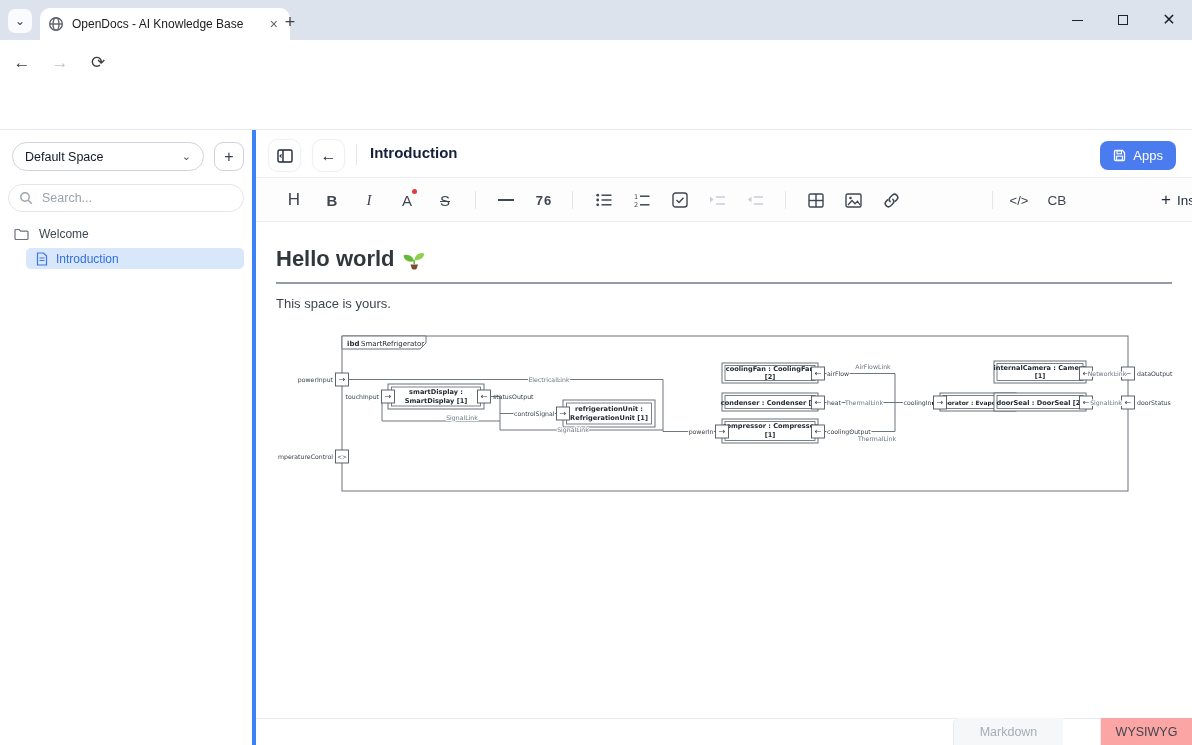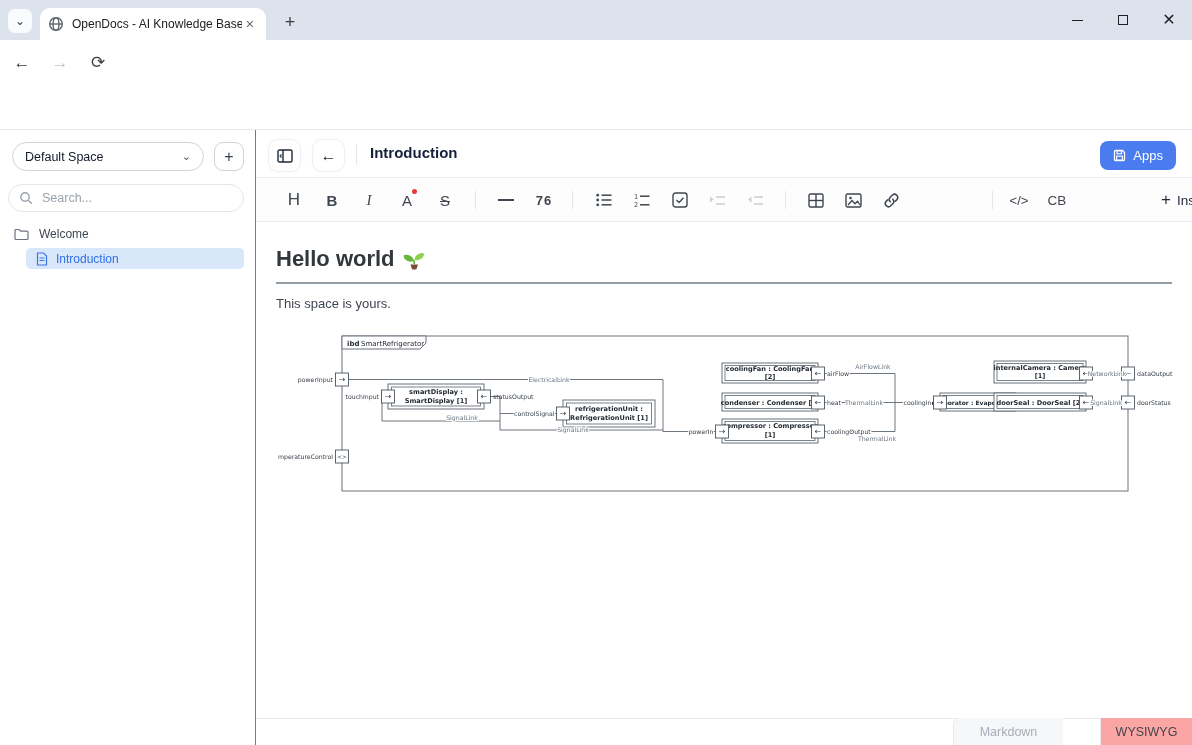--- a/index.html
+++ b/index.html
@@ -5,21 +5,21 @@
   * { box-sizing: border-box; }
   html,body { margin:0; padding:0; }
   body { width:1192px; height:745px; font-family:"Liberation Sans",sans-serif; background:#fff; }
   .window { position:relative; width:1192px; height:745px; background:#dde3ec; overflow:hidden; }
 
   
   .titlebar { position:absolute; left:0; top:0; width:1192px; height:40px; }
   .tab-search-btn { position:absolute; left:8px; top:9px; width:24px; height:24px; border-radius:7px;
     background:rgba(255,255,255,.85); display:flex; align-items:center; justify-content:center;
     font-size:12px; color:#3c4043; cursor:pointer; }
-  .tab { position:absolute; left:40px; top:8px; width:226px; height:32px; background:#fff;
+  .tab { position:absolute; left:40px; top:8px; width:250px; height:32px; background:#fff;
     border-radius:10px 10px 0 0; display:flex; align-items:center; padding:16px 8px; }
   .tab-title { font-size:12px; color:#202124; white-space:nowrap; overflow:hidden; flex:1; margin-left:8px; }
   .tab-close { font-size:14px; color:#5f6368; padding:0 4px; cursor:pointer; }
   .newtab-btn { position:absolute; left:276px; top:8px; width:28px; height:28px; display:flex;
     align-items:center; justify-content:center; font-size:18px; color:#3c4043; cursor:pointer; }
   .win-controls { position:absolute; right:0; top:0; height:40px; display:flex; }
   .win-btn { width:46px; height:40px; display:flex; align-items:center; justify-content:center; color:#202124; cursor:pointer; }
   .win-min-glyph { width:11px; height:1px; background:#202124; display:inline-block; }
   .win-max-glyph { width:10px; height:10px; border:1px solid #202124; display:inline-block; }
   .win-close-glyph { font-size:16px; line-height:1; }
@@ -52,21 +52,21 @@
     color:#1f2937; cursor:pointer; }
   .more-apps-btn { position:absolute; left:1060px; top:95px; height:29px; padding:0 13px; border:none;
     border-radius:6px; background:#23a464; color:#fff; font-size:13px; font-weight:bold;
     display:flex; align-items:center; cursor:pointer; }
   .avatar-purple { position:absolute; left:1152px; top:94px; width:30px; height:30px; border-radius:50%;
     background:#7e22a6; color:#fff; font-weight:bold; font-size:15px; display:flex; align-items:center;
     justify-content:center; cursor:pointer; }
 
   
   .sidebar { position:absolute; left:0; top:130px; width:256px; height:615px; background:#fff;
-    border-right:1px solid #3b82f6; }
+    border-right:4px solid #3b82f6; }
   .space-select { position:absolute; left:12px; top:12px; width:192px; height:29px; border:1px solid #cfd4da;
     border-radius:15px; display:flex; align-items:center; padding:0 12px; font-size:12.5px; color:#111827;
     cursor:pointer; background:#fff; }
   .space-select .chev { margin-left:auto; font-size:11px; color:#4b5563; }
   .add-space-btn { position:absolute; left:214px; top:12px; width:30px; height:29px; border:1px solid #cfd4da;
     border-radius:9px; background:#fff; font-size:16px; color:#374151; display:flex; align-items:center;
     justify-content:center; cursor:pointer; }
   .search-box { position:absolute; left:8px; top:54px; width:236px; height:28px; border:1px solid #e3e6ea;
     border-radius:14px; display:flex; align-items:center; padding:0 10px; gap:7px; background:#fff; }
   .search-box input { border:none; outline:none; font-size:12.5px; color:#374151; width:170px;

